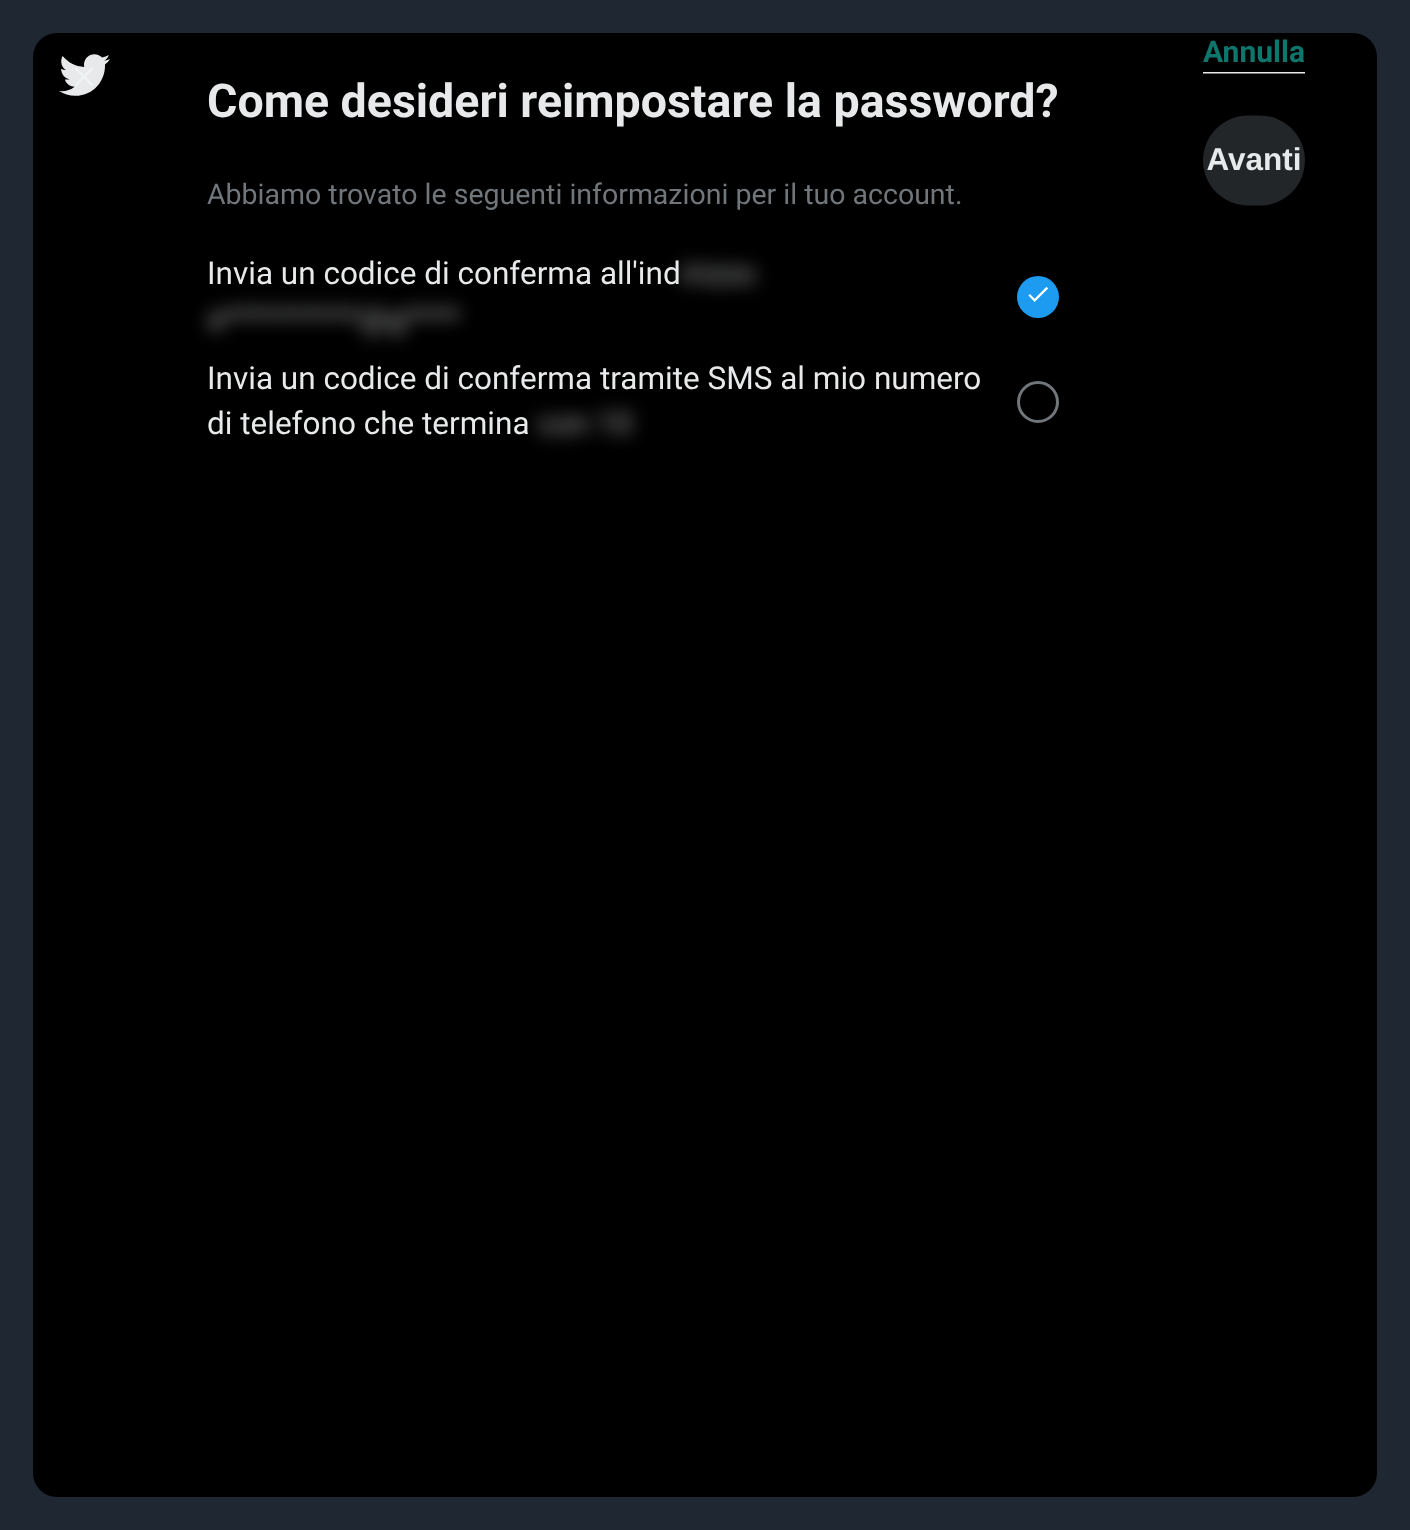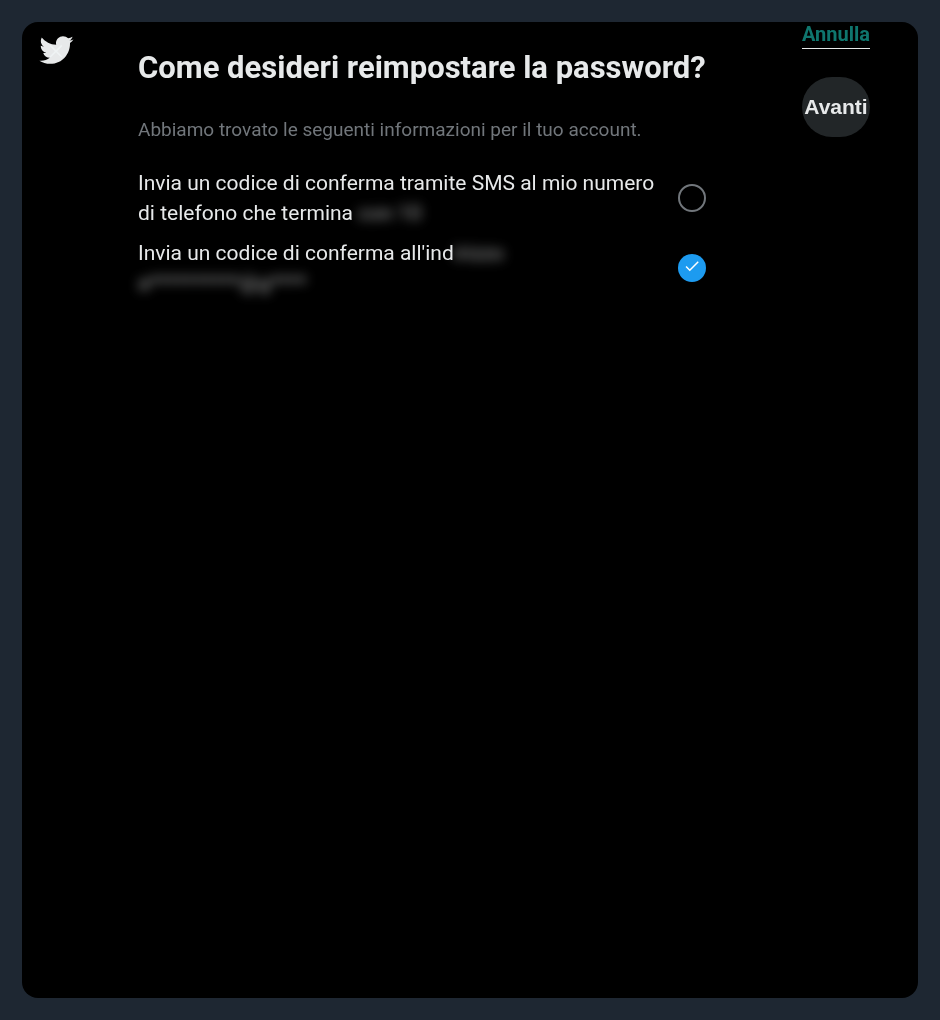--- a/index.html
+++ b/index.html
@@ -170,37 +170,37 @@
         </svg>
     </span>
   </div>
 
   <div class="modal-body">
     <h1 class="title">Come desideri reimpostare la password?</h1>
     <p class="subtitle">Abbiamo trovato le seguenti informazioni per il tuo account.</p>
 
     <div class="option-row">
       <div class="option-text">
-        <span>Invia un codice di conferma tramite SMS al mio numero di telefono che termina </span><span class="blurred">con 10</span>
-      </div>
-      <div class="radio unselected"></div>
-    </div>
-
-    <div class="option-row">
-      <div class="option-text">
         <span>Invia un codice di conferma all'ind</span><span class="blurred">irizzo a**********@g****</span>
       </div>
       <div class="radio selected">
         <span>
           <svg viewBox="0 0 24 24">
               <path d="M9 16.17l-4.17-4.17-1.42 1.41L9 19 21 7l-1.41-1.41z"></path>
             </svg>
         </span>
       </div>
     </div>
 
+    <div class="option-row">
+      <div class="option-text">
+        <span>Invia un codice di conferma tramite SMS al mio numero di telefono che termina </span><span class="blurred">con 10</span>
+      </div>
+      <div class="radio unselected"></div>
+    </div>
+
   </div>
 
   <div class="modal-footer">
     <span class="cancel-link">Annulla</span>
     <button class="next-btn">Avanti</button>
   </div>
 </div>
 
 </body></html>

